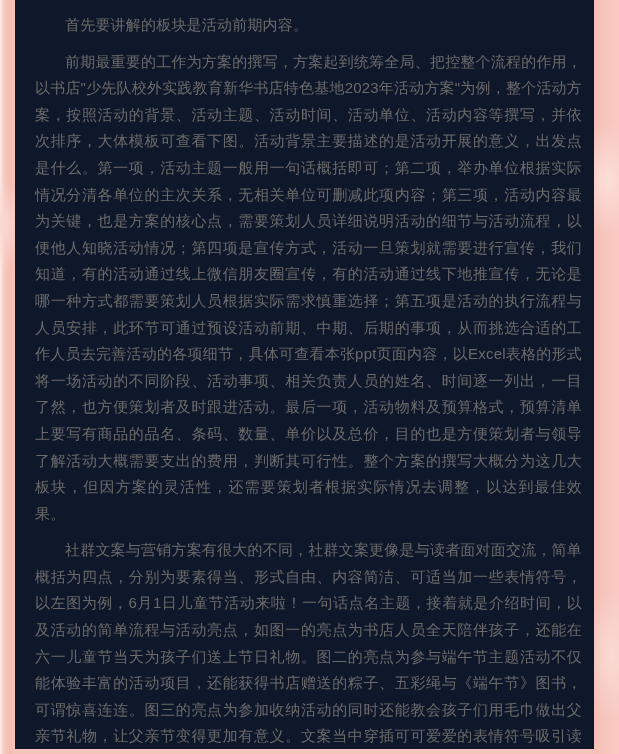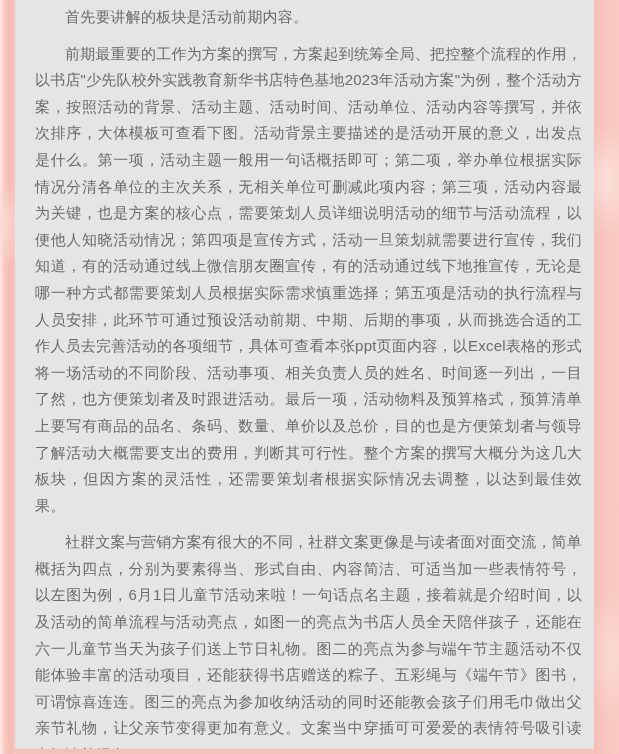--- a/index.html
+++ b/index.html
@@ -39,22 +39,22 @@
       radial-gradient(ellipse 34px 90px at 18px 655px, #fadbd4 0%, rgba(250,219,212,0) 75%),
       linear-gradient(90deg, #f5bfb6 0%, #f7c6bd 55%, #f8cac2 100%);
   }
   .page {
     position: absolute;
     left: 15px;
     top: 0;
     width: 579px;
     height: 749px;
     box-sizing: border-box;
-    padding: 4px 12px 0 20px;
-    background: #e5e5e5;
+    padding: 12px 12px 0 20px;
+    background: #0f172a;
     overflow: hidden;
   }
   .page p {
     margin: 0 0 10px 0;
     font-size: 15px;
     line-height: 26.6px;
     letter-spacing: 0.2px;
     color: #6b6b6b;
     text-indent: 2em;
     text-align: justify;

